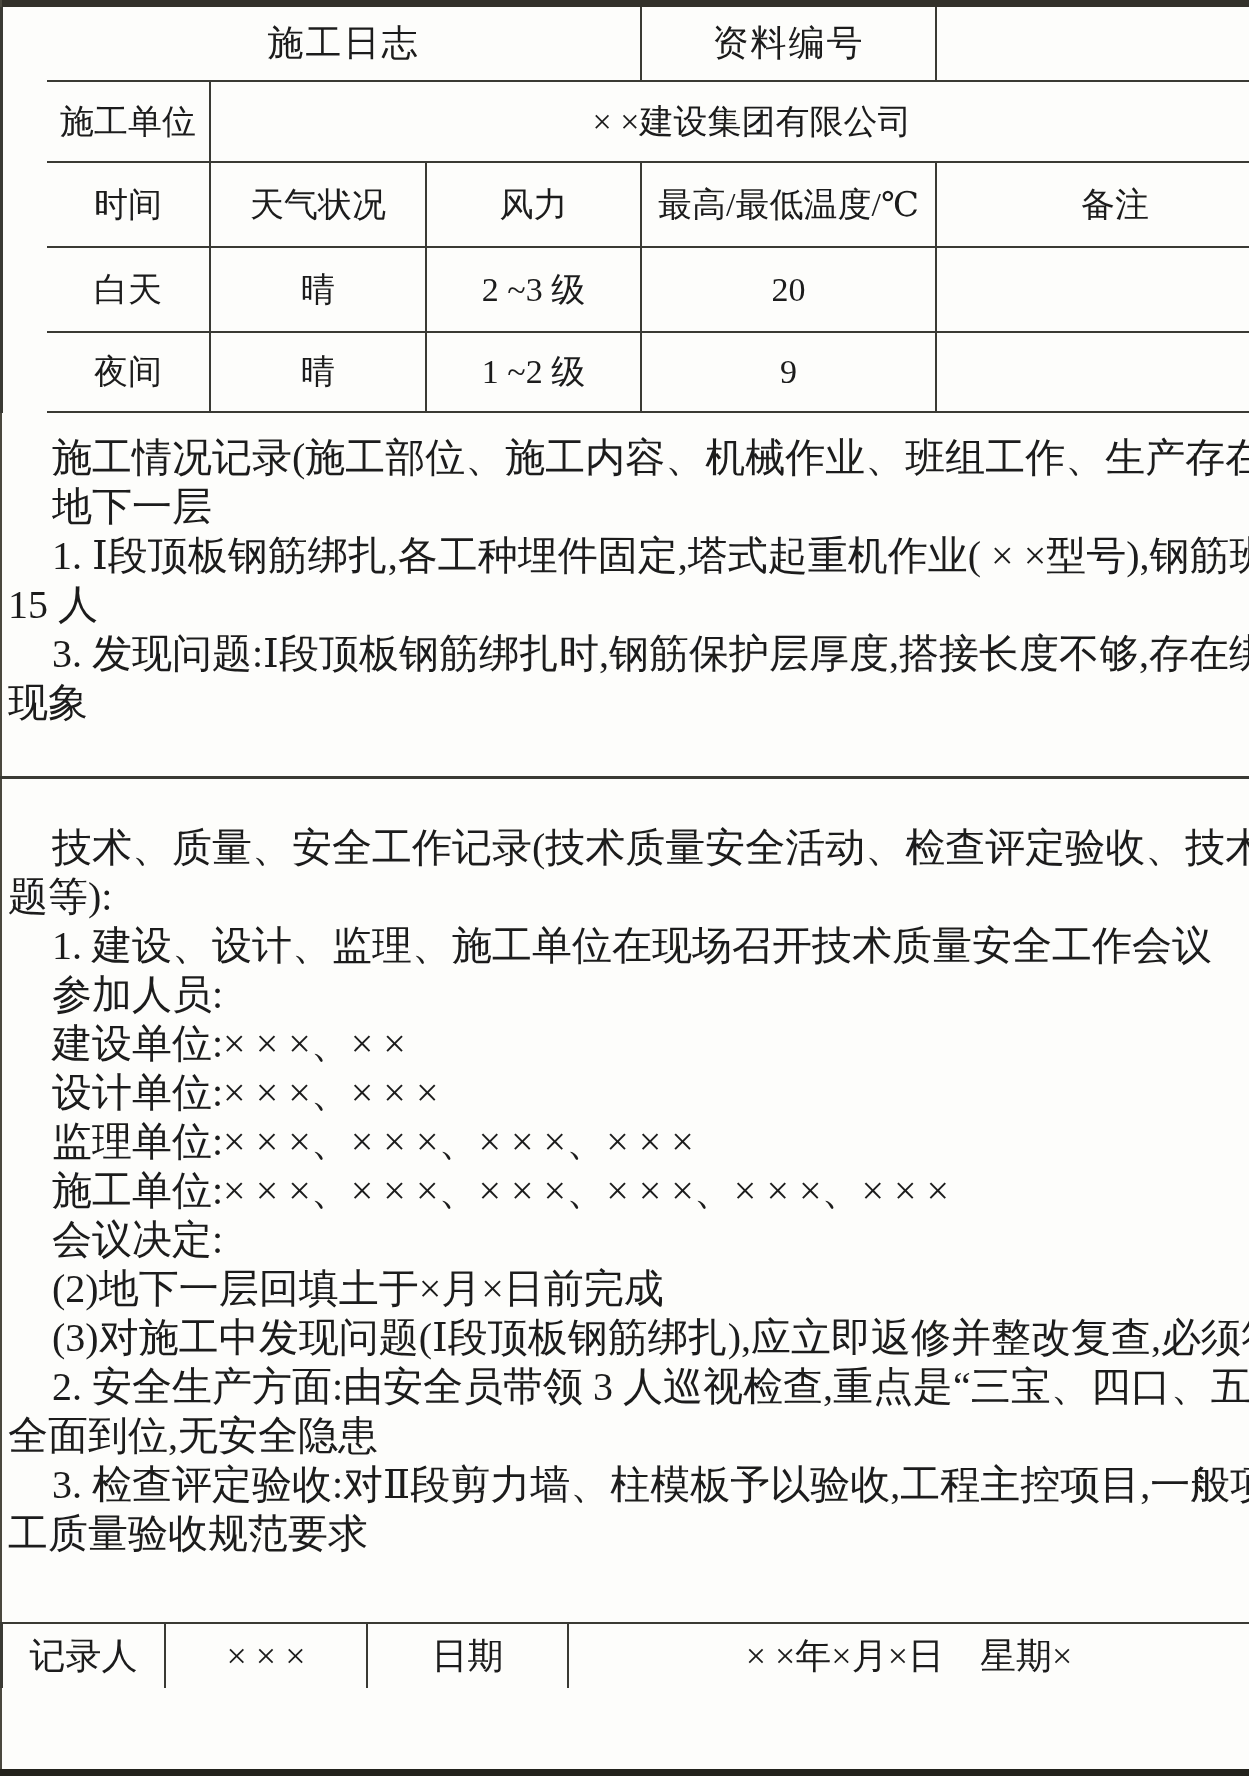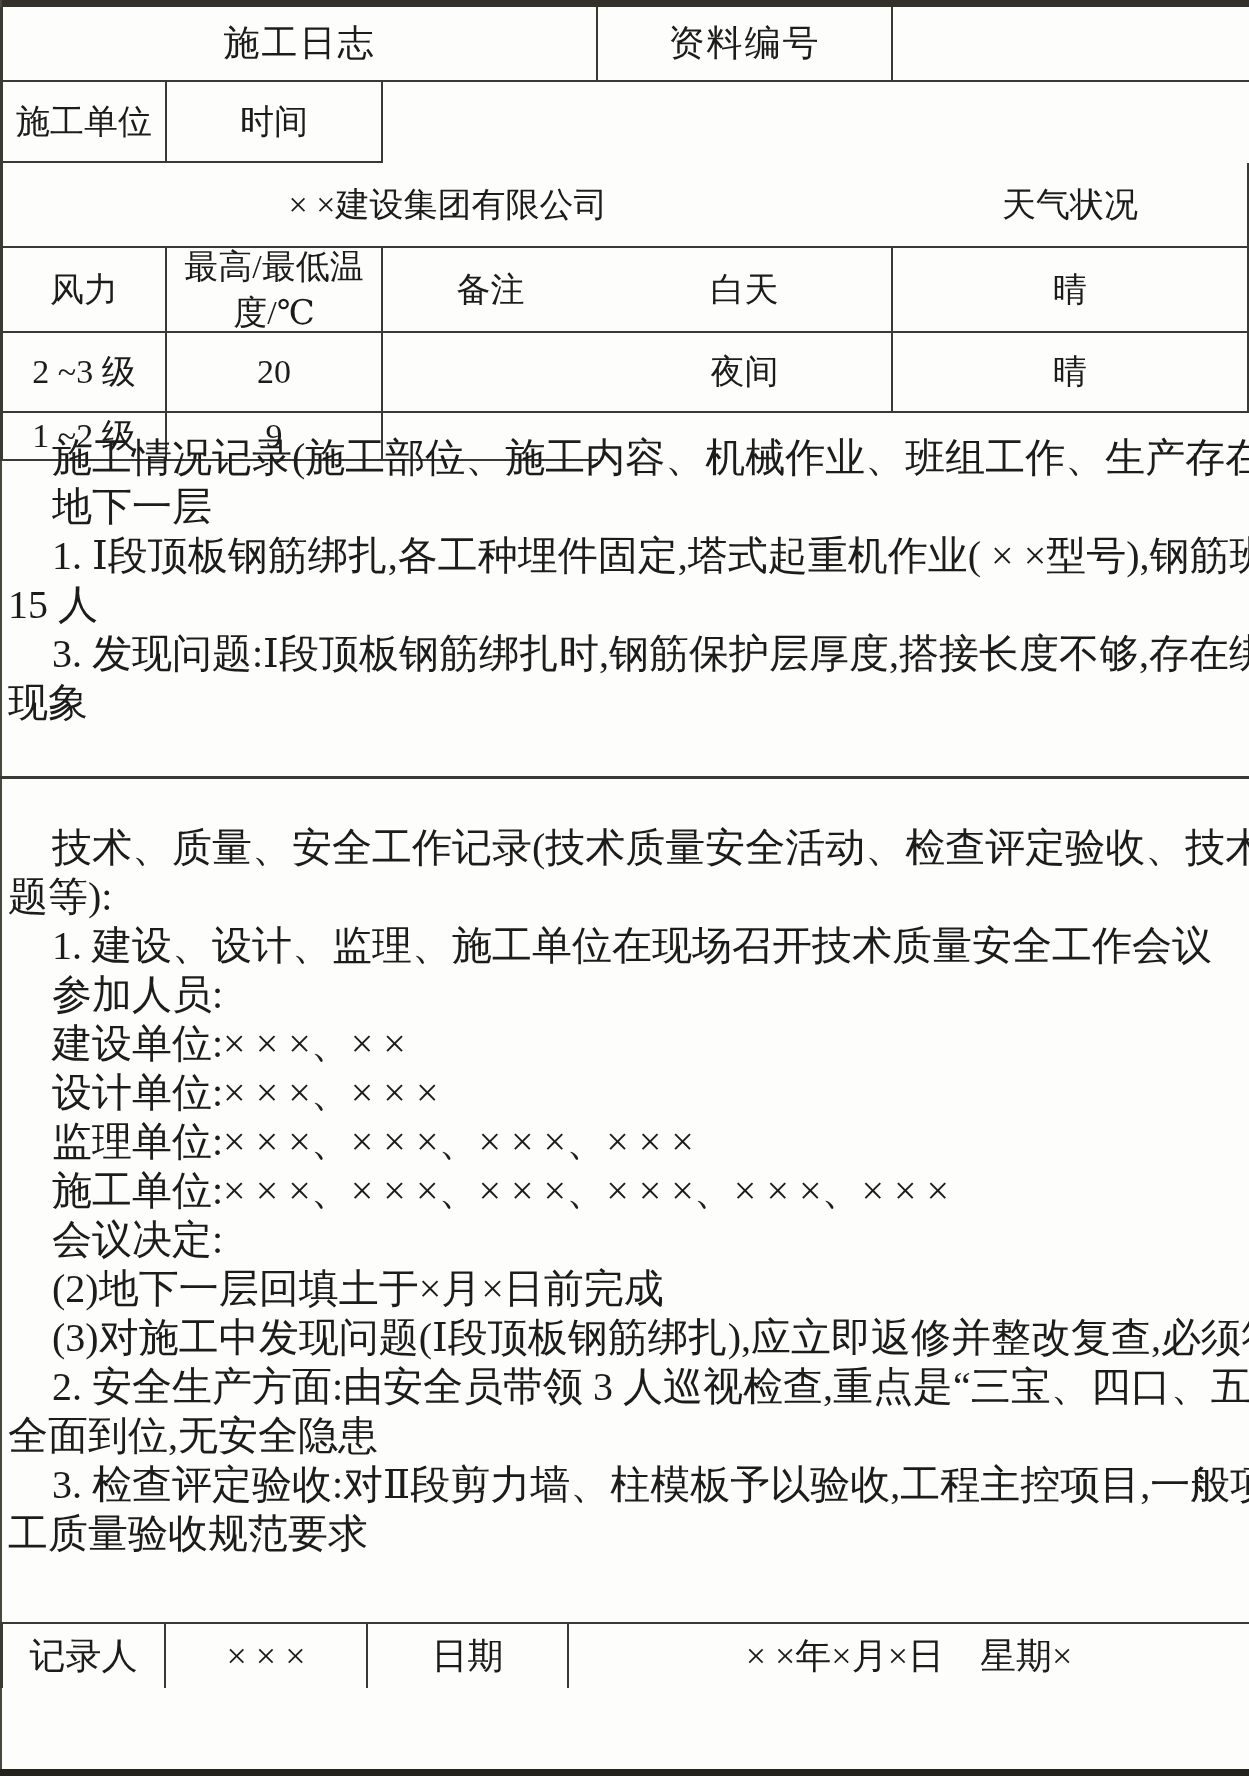--- a/index.html
+++ b/index.html
@@ -8,21 +8,21 @@
   .page {
     position:relative; width:1249px; height:1776px;
     background:#fdfdfb; color:#1c1c1c; overflow:hidden;
     font-family:"Liberation Serif","DejaVu Serif",serif;
   }
   .edge-left { position:absolute; left:0; top:0; width:2px; height:100%; background:#4a483e; }
   .border-top { position:absolute; top:0; left:0; width:100%; height:7px; background:#33312a; }
   .border-bottom { position:absolute; top:1769px; left:0; width:100%; height:7px; background:#23221c; }
 
   .tbl { position:absolute; left:0; width:1249px; display:grid; border-left:3px solid #3a3a34; }
-  .tbl-top { top:7px; grid-template-columns:164px 216px 215px 295px 356px; grid-template-rows:75px 81px 85px 85px 80px; }
+  .tbl-top { top:7px; grid-template-columns:164px 216px 215px 295px 356px; grid-template-rows:75px 81px 85px 85px 80px;padding-left:44px; }
   .cell { display:flex; align-items:center; justify-content:center; text-align:center; font-size:34px; }
   .br { border-right:2px solid #3a3a34; }
   .bb { border-bottom:2px solid #3a3a34; }
   .span3 { grid-column:span 3; }
   .span4 { grid-column:span 4; }
   .title-cell { font-size:36px; letter-spacing:2px; }
 
   .sec { position:absolute; left:0; width:1249px; font-size:40px; line-height:49px; }
   .sec1 { top:417px; padding-top:16px; }
   .sec2 { top:779px; padding-top:44px; }
@@ -41,23 +41,23 @@
   <div class="border-top"></div>
   <div class="edge-left"></div>
 
   <div class="tbl tbl-top">
 
     <div class="cell br bb span3 title-cell">施工日志</div>
     <div class="cell br bb title-cell">资料编号</div>
     <div class="cell bb"></div>
 
     <div class="cell br bb">施工单位</div>
+    <div class="cell bb span4">× ×建设集团有限公司</div>
+
     <div class="cell br bb">时间</div>
-
-    <div class="cell bb span4">× ×建设集团有限公司</div>
     <div class="cell br bb">天气状况</div>
     <div class="cell br bb">风力</div>
     <div class="cell br bb">最高/最低温度/℃</div>
     <div class="cell bb">备注</div>
 
     <div class="cell br bb">白天</div>
     <div class="cell br bb">晴</div>
     <div class="cell br bb">2 ~3 级</div>
     <div class="cell br bb">20</div>
     <div class="cell bb"></div>

